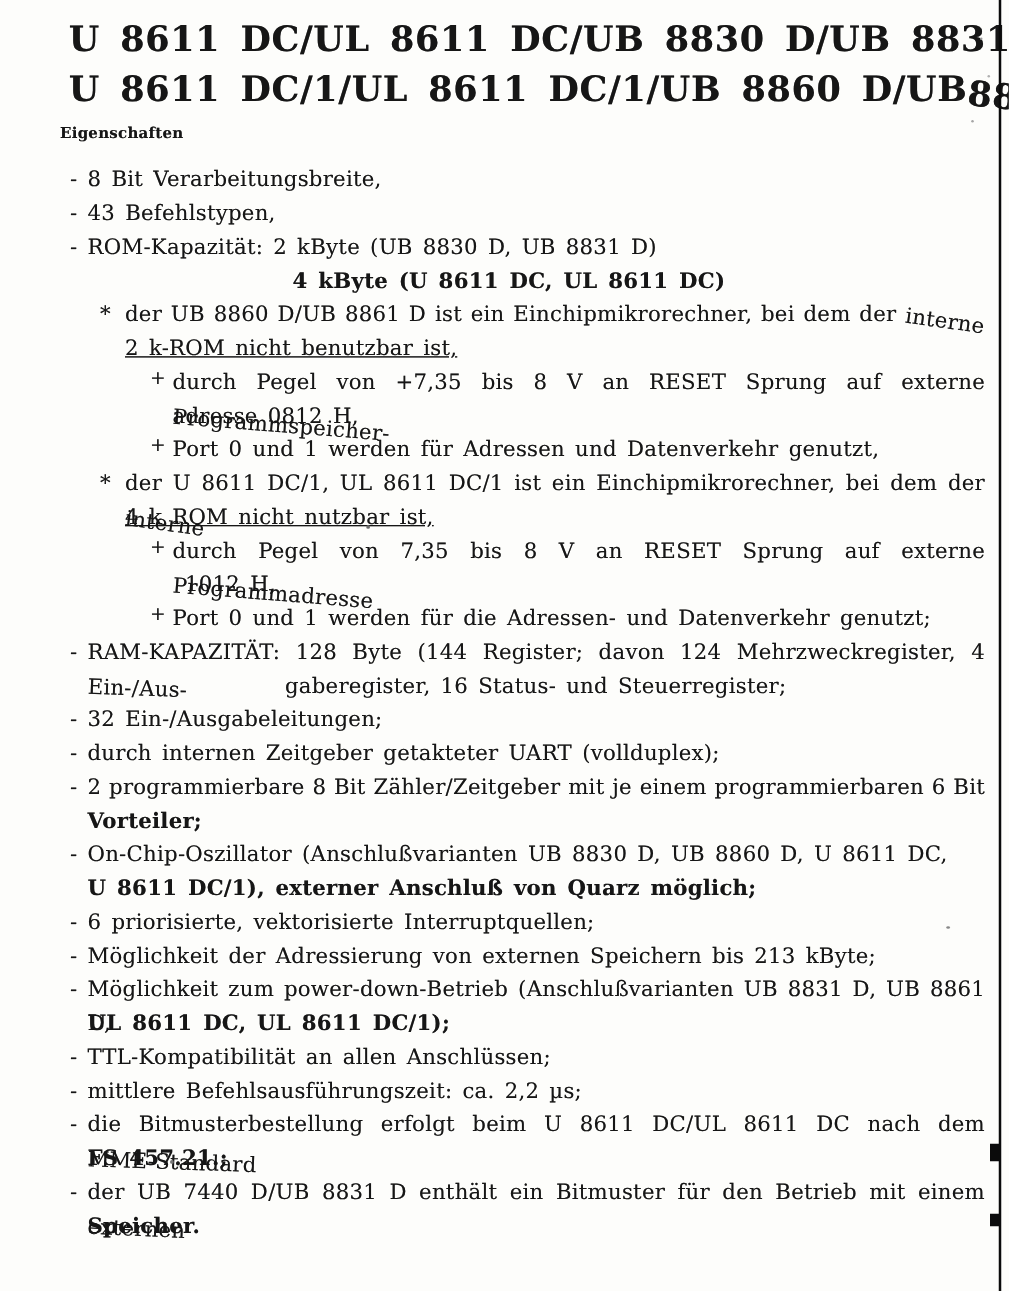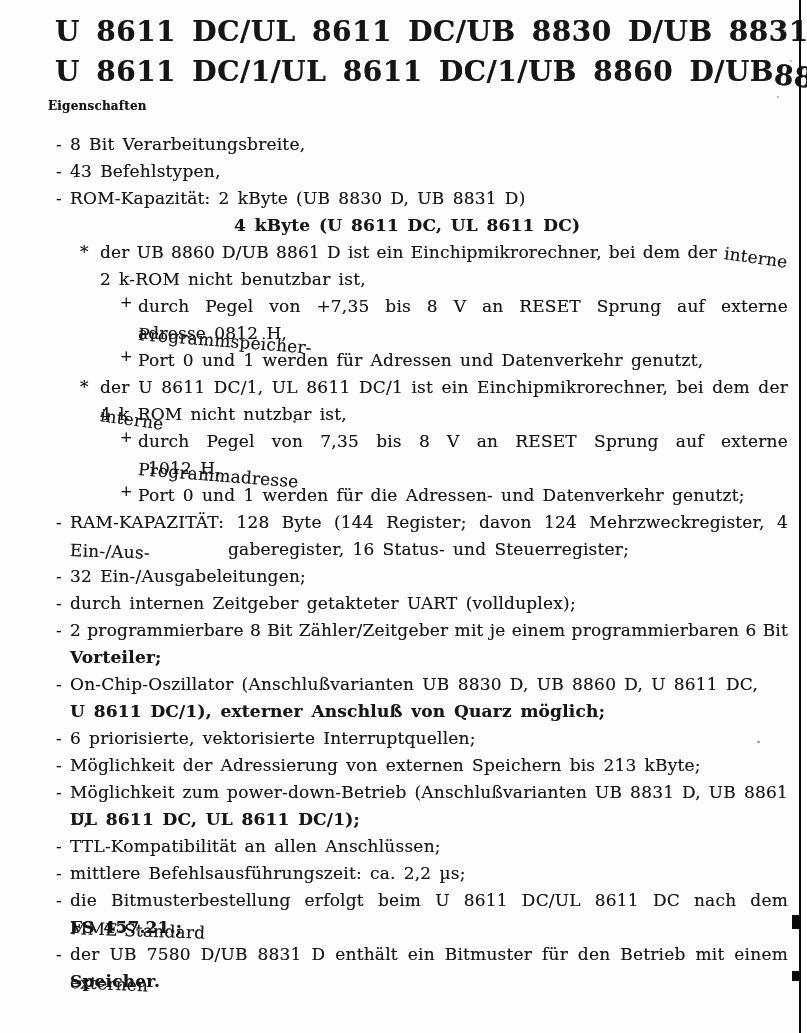--- a/index.html
+++ b/index.html
@@ -41,21 +41,21 @@
   .line .t { display: block; padding-right: 19px; line-height: 27px; }
   .line.plain .t { white-space: nowrap; word-spacing: 2.5px; }
   .line.just .t { text-align: justify; text-align-last: justify; }
 
   .line.dash .m      { left: 56px; }
   .line.dash .t      { margin-left: 70px; }
   .line.dash-cont .t { margin-left: 70px; font-weight: bold; }
   .line.deep-cont .t { margin-left: 228px; }
   .line.star .m      { left: 80px; }
   .line.star .t      { margin-left: 100px; }
-  .line.star-cont .t { margin-left: 100px; }
+  .line.star-cont .t { margin-left: 100px; text-decoration: underline; }
   .line.plus .m      { left: 120px; top: -4px; font-size: 15px; }
   .line.plus .t      { margin-left: 138px; }
   .line.plus-cont .t { margin-left: 138px; }
   .line.plus-cont2 .t{ margin-left: 148px; }
   .ghost { visibility: hidden; }
 
   
   .edge-line {
     position: absolute; left: 799px; top: 0; width: 2px; height: 1033px;
     background: #0b0b0b;
@@ -183,21 +183,21 @@
       </div>
       <div class="line dash just">
         <span class="m">-</span>
         <div class="t"><span>die Bitmusterbestellung erfolgt beim U 8611 DC/UL 8611 DC nach dem</span> <span class="sag" style="transform: rotate(2deg) translateY(1px);">MME-Standard</span></div>
       </div>
       <div class="line dash-cont plain">
         <div class="t"><span>FS 457.21.;</span></div>
       </div>
       <div class="line dash just">
         <span class="m">-</span>
-        <div class="t"><span>der UB 7580 D/UB 8831 D enthält ein Bitmuster für den Betrieb mit einem</span> <span class="sag" style="transform: rotate(2.5deg) translateY(1px);">externen</span></div>
+        <div class="t"><span>der UB 7440 D/UB 8831 D enthält ein Bitmuster für den Betrieb mit einem</span> <span class="sag" style="transform: rotate(2.5deg) translateY(1px);">externen</span></div>
       </div>
       <div class="line dash-cont plain">
         <div class="t"><span>Speicher.</span></div>
       </div>
     </div>
 
   <div class="edge-line"></div>
   <div class="blob blob1"></div>
   <div class="blob blob2"></div>
 

